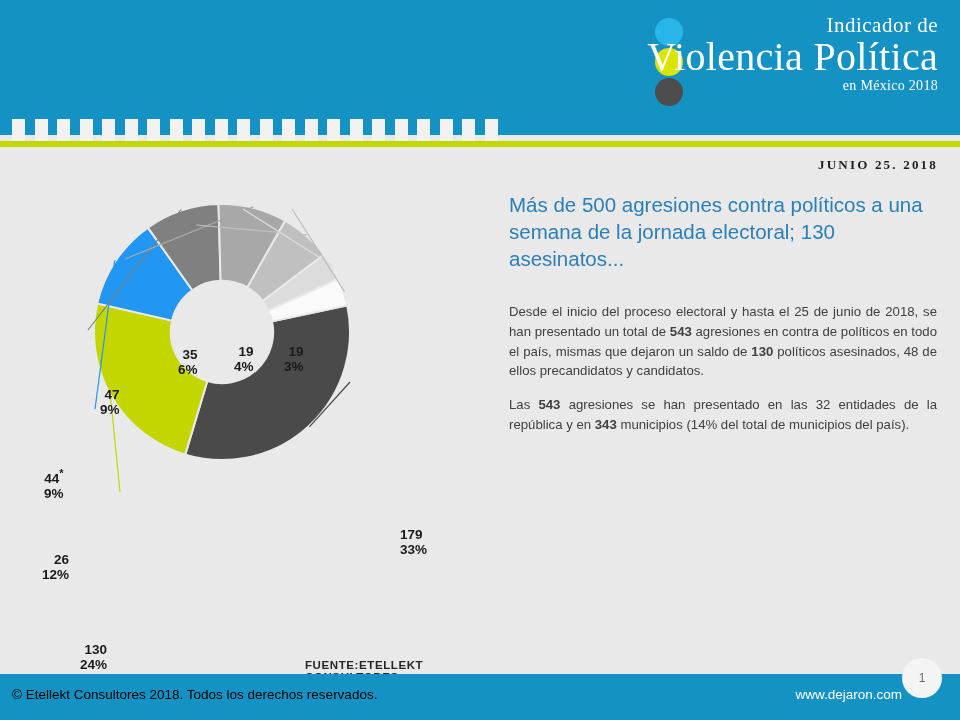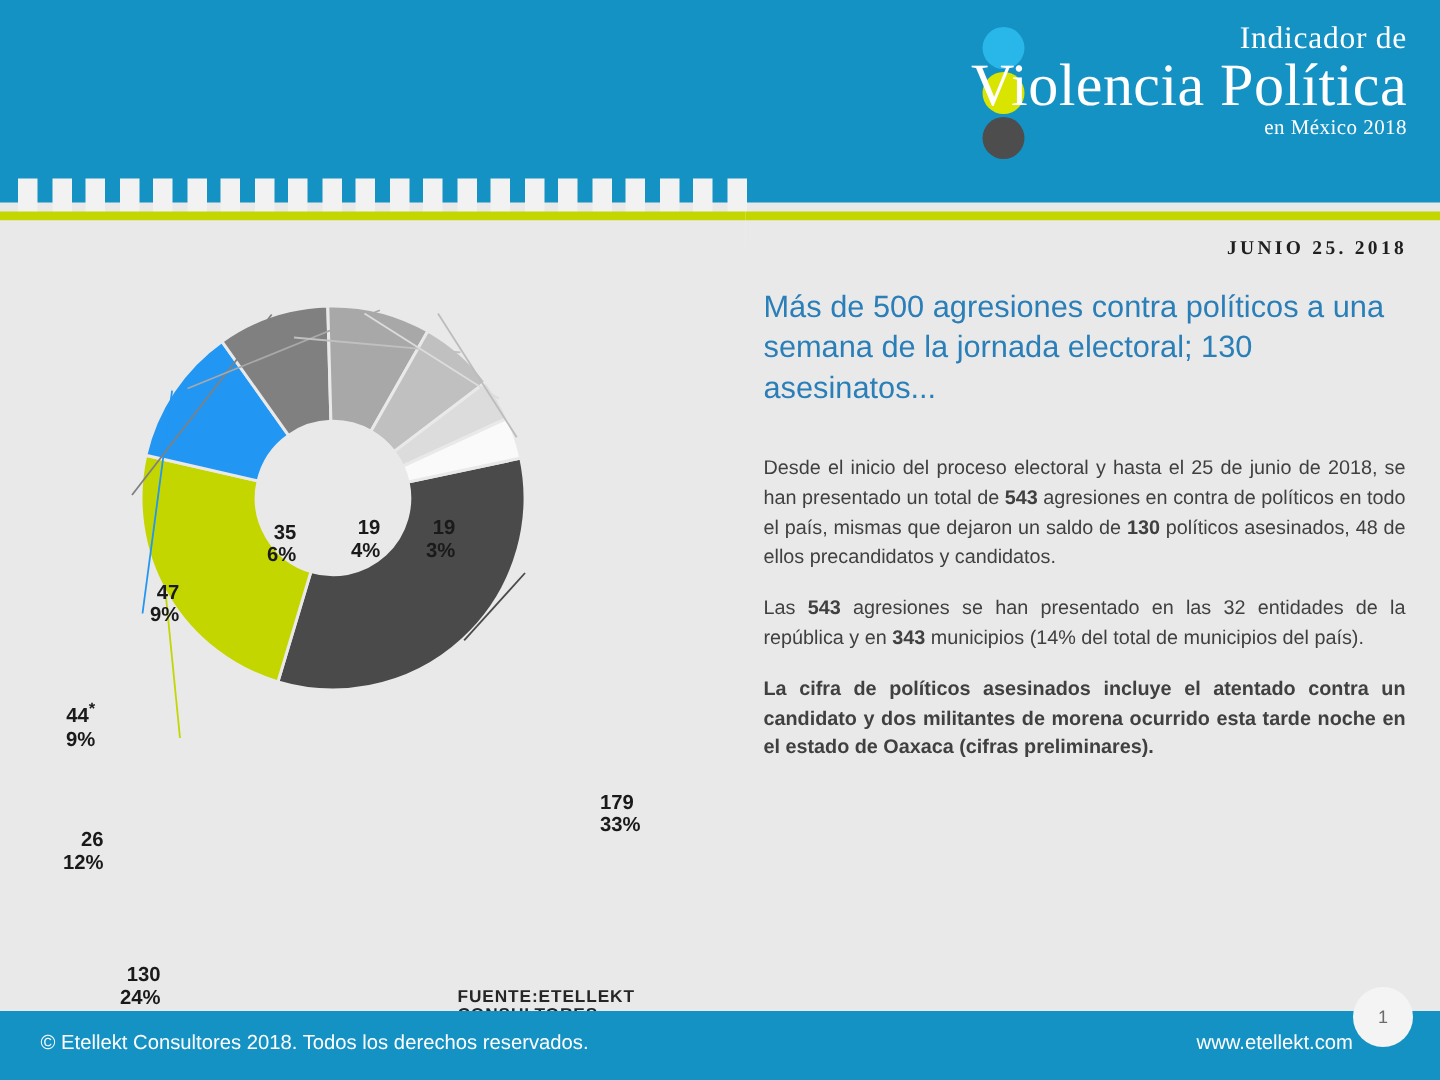--- a/index.html
+++ b/index.html
@@ -62,21 +62,21 @@
     font-size:20.5px;line-height:1.32;font-family:"Liberation Sans",sans-serif;}
   .body-copy{position:absolute;left:12px;top:155px;width:428px;color:#404040;
     font-size:13.2px;line-height:1.5;text-align:justify;font-family:"Liberation Sans",sans-serif;}
   .body-copy p{margin:0 0 14px 0;}
   .body-copy p:last-child{margin-bottom:0;}
   .body-copy b{font-weight:bold;}
   .bold-para{font-weight:bold;}
 
   
   .footer{position:absolute;left:0;bottom:0;width:960px;height:46px;background:#1592c4;}
-  .copyright{position:absolute;left:27px;top:13px;color:#ffffff;font-size:13.5px;
+  .copyright{position:absolute;left:12px;top:13px;color:#000000;font-size:13.5px;
     font-family:"Liberation Sans",sans-serif;}
   .site{position:absolute;right:58px;top:13px;color:#fff;font-size:13.5px;
     font-family:"Liberation Sans",sans-serif;}
   .page-badge{position:absolute;right:18px;bottom:22px;width:40px;height:40px;border-radius:50%;
     background:#f4f4f4;display:flex;align-items:center;justify-content:center;
     color:#6b6b6b;font-size:12px;font-family:"Liberation Sans",sans-serif;}
 </style>
 </head>
 <body>
 
@@ -220,23 +220,22 @@
 
   </div>
 
   <div class="right-panel">
     <div class="date">JUNIO 25. 2018</div>
     <div class="headline">Más de 500 agresiones contra políticos a una semana de la jornada electoral; 130 asesinatos...</div>
 
     <div class="body-copy">
       <p><span>Desde el inicio del proceso electoral y hasta el 25 de junio de 2018, se han presentado un total de </span><b>543</b><span> agresiones en contra de políticos en todo el país, mismas que dejaron un saldo de </span><b>130</b><span> políticos asesinados, 48 de ellos precandidatos y candidatos.</span></p>
       <p><span>Las </span><b>543</b><span> agresiones se han presentado en las 32 entidades de la república y en </span><b>343</b><span> municipios (14% del total de municipios del país).</span></p>
-      <p class="bold-para">La cifra de políticos asesinados incluye el atentado contra un candidato y dos militantes de morena ocurrido esta tarde noche en el estado de Oaxaca (cifras preliminares).</p>
     </div>
   </div>
 
   <div class="footer">
     <div class="copyright">© Etellekt Consultores 2018. Todos los derechos reservados.</div>
-    <a class="site" href="#" style="text-decoration:none">www.etellekt.com</a>
+    <a class="site" href="#" style="text-decoration:none">www.dejaron.com</a>
   </div>
   <div class="page-badge">1</div>
 
 </div>
 
 </body></html>

